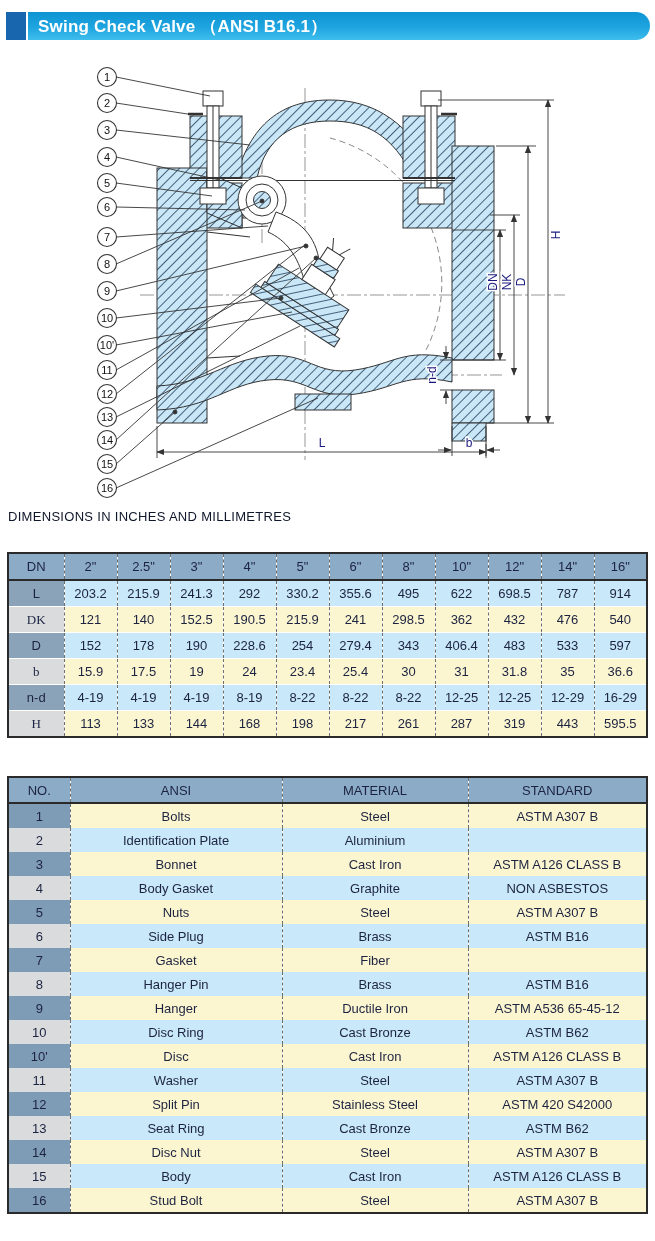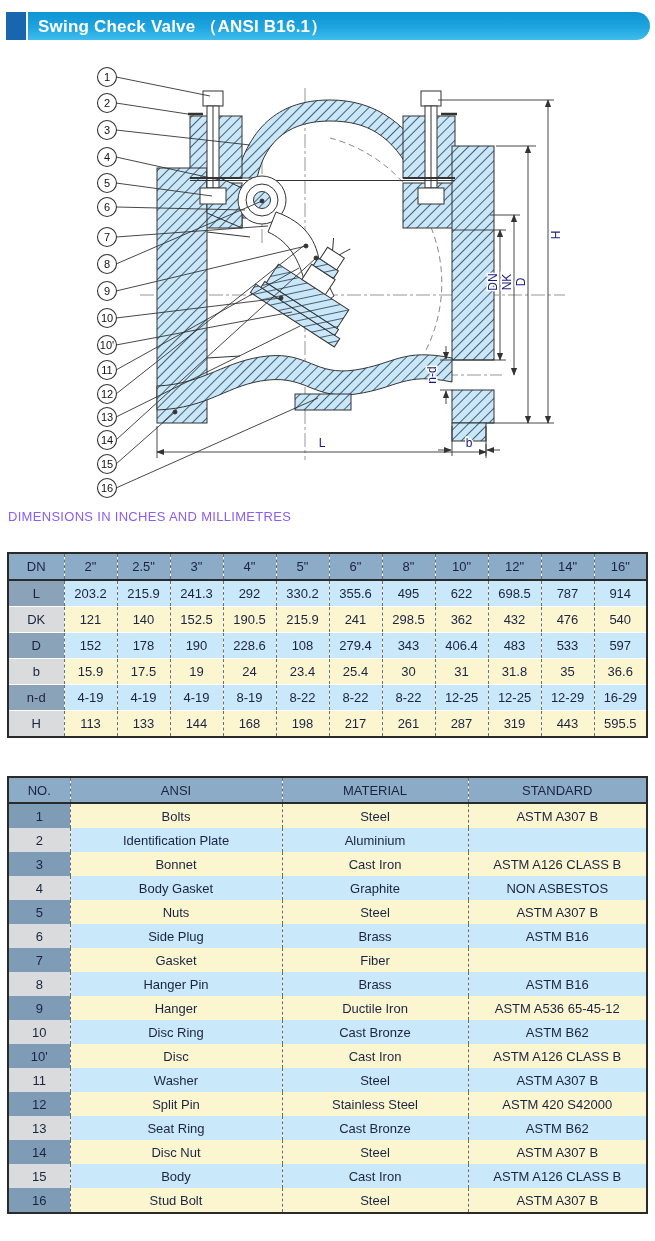--- a/index.html
+++ b/index.html
@@ -15,33 +15,33 @@
   .title-main h1{margin:0 0 0 10px;font-size:17px;font-weight:bold;color:#fff;letter-spacing:.2px;}
 
   
   .drawing{position:relative;width:655px;height:445px;margin-top:20px;}
   .drawing svg{position:absolute;left:0;top:0;}
   .dim-label{fill:#1a1a7e;font-size:12px;font-family:"Liberation Sans",sans-serif;
     paint-order:stroke;stroke:#fff;stroke-width:3px;}
   .callout-num{fill:#111;font-size:11px;font-family:"Liberation Sans",sans-serif;text-anchor:middle;}
 
   
-  .note{margin:4px 0 0 8px;font-size:13px;color:#8b5cf6;letter-spacing:.3px;}
+  .note{margin:4px 0 0 8px;font-size:13px;color:#0f172a;letter-spacing:.3px;}
 
   
   table.data-table{border:2px solid #2a2a2a;border-collapse:collapse;table-layout:fixed;
     width:641px;margin-left:7px;font-size:13px;color:#1c2340;text-align:center;}
   table.data-table td{padding:0;overflow:hidden;white-space:nowrap;}
   table.data-table td + td{border-left:1px dashed #6e6e6e;}
   table.data-table tr.head td{background:#8cabc7;border-bottom:2px solid #2a2a2a;}
 
   table.dims{margin-top:28px;}
   .dims td{height:25px;}
   .dims .lbl-dark{background:#8ba3b8;}
-  .dims .lbl-light{background:#d9dbdd;}
+  .dims .lbl-light{background:#d9dbdd;font-family:Liberation Serif, serif;}
   .dims .row-blue .val{background:#c9e8fa;}
   .dims .row-yellow .val{background:#fcf6d0;}
   .dims tr.dr + tr.dr td{border-top:1px solid #fff;}
 
   table.parts{margin-top:38px;}
   .parts td{height:24px;}
   .parts .no-dark{background:#7f9cb6;}
   .parts .no-light{background:#d9dbdd;}
   .parts .row-yellow td.val{background:#fcf6d0;margin-left:8px;}
   .parts .row-blue td.val{background:#c9e8fa;margin-top:33px;}
@@ -286,21 +286,21 @@
           <td class="val">432</td>
           <td class="val">476</td>
           <td class="val">540</td>
         </tr>
         <tr class="dr row-blue">
           <td class="lbl-dark">D</td>
           <td class="val">152</td>
           <td class="val">178</td>
           <td class="val">190</td>
           <td class="val">228.6</td>
-          <td class="val">108</td>
+          <td class="val">254</td>
           <td class="val">279.4</td>
           <td class="val">343</td>
           <td class="val">406.4</td>
           <td class="val">483</td>
           <td class="val">533</td>
           <td class="val">597</td>
         </tr>
         <tr class="dr row-yellow">
           <td class="lbl-light">b</td>
           <td class="val">15.9</td>

